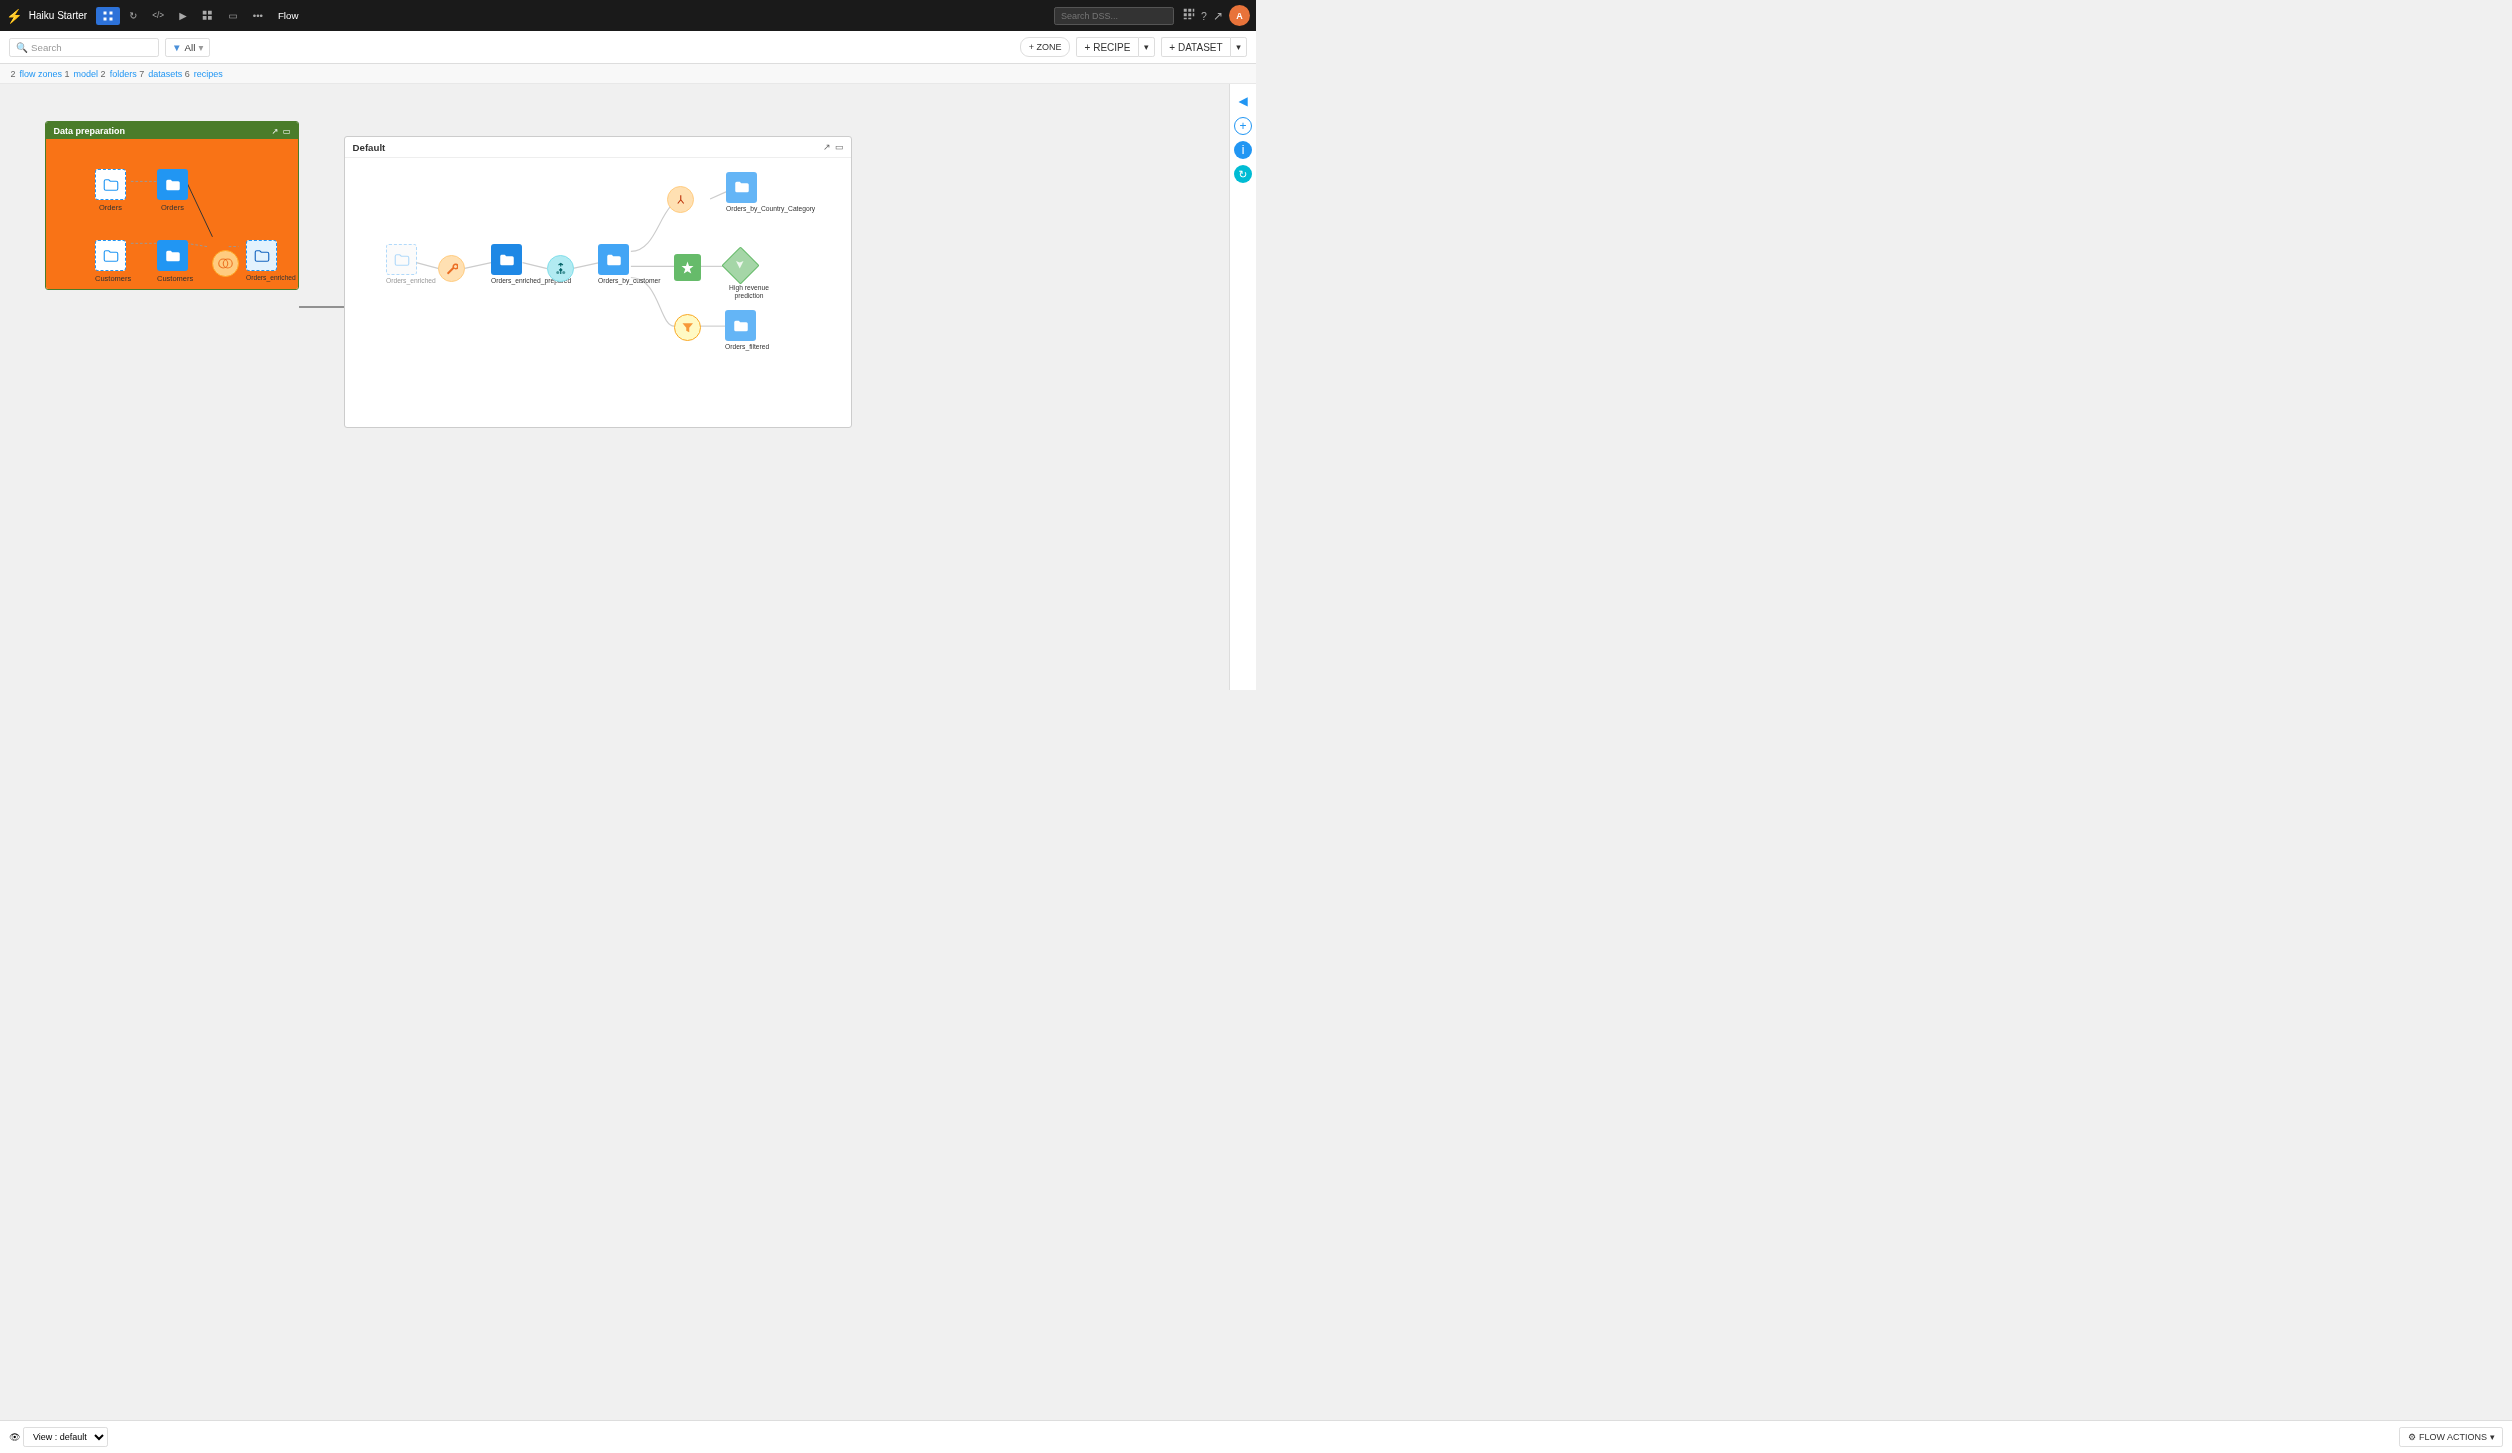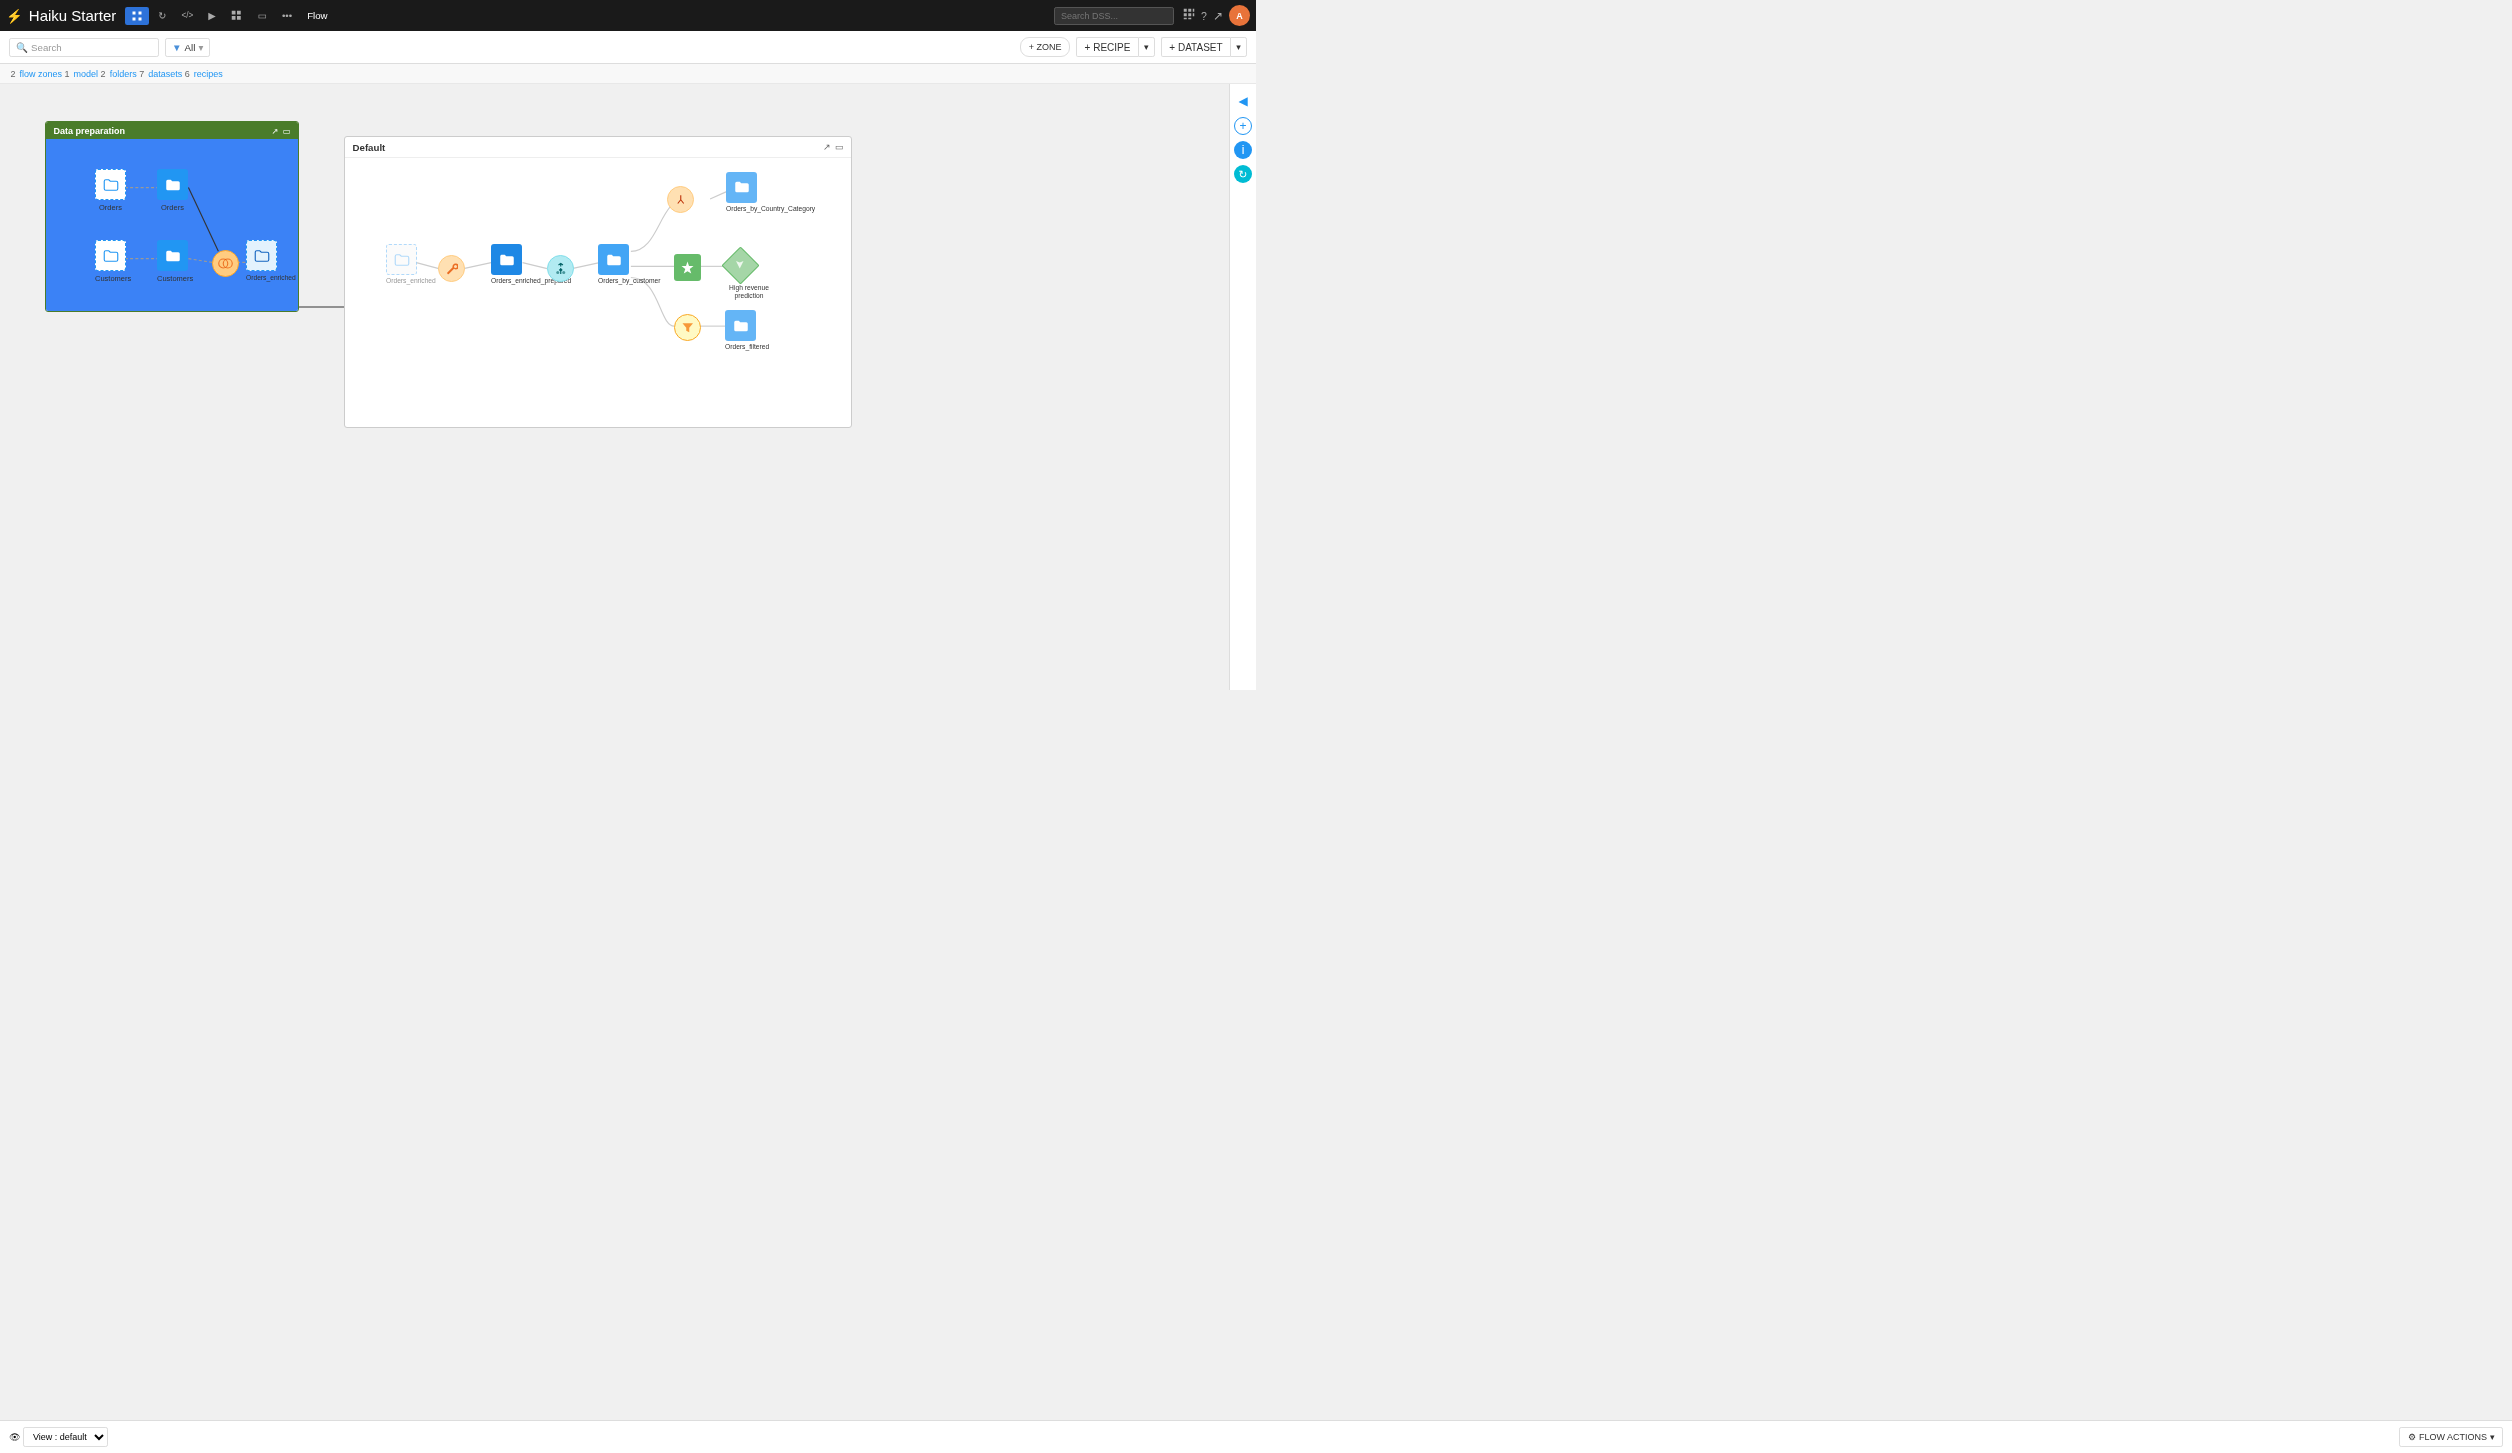--- a/index.html
+++ b/index.html
@@ -5,21 +5,21 @@
     * { box-sizing: border-box; margin: 0; padding: 0; }
     body { font-family: -apple-system, BlinkMacSystemFont, 'Segoe UI', sans-serif; background: #f0f0f0; overflow: hidden; width: 1256px; height: 727px; }
 
     
     #topnav {
       display: flex; align-items: center;
       background: #1a1a1a; height: 31px; padding: 0 6px; gap: 3px;
       position: relative; z-index: 100;
     }
     .nav-logo { color: white; font-size: 13.5px; margin-right: 3px; }
-    .nav-appname { color: white; font-size: 15px; font-weight: 500; margin-right: 6px; }
+    .nav-appname { color: white; font-size: 10px; font-weight: 500; margin-right: 6px; }
     .nav-btn {
       background: transparent; border: none; color: #aaa;
       padding: 3px 6px; cursor: pointer; font-size: 9.7px;
       display: flex; align-items: center; justify-content: center;
       border-radius: 2.2px;
     }
     .nav-btn.active { background: #2d72d9; color: white; }
     .nav-btn svg { width: 12px; height: 12px; fill: currentColor; }
     .nav-flowname { color: white; font-size: 9.7px; font-weight: 500; margin-left: 6px; }
     .nav-spacer { flex: 1; }
@@ -203,21 +203,21 @@
     <div style="border: 1.5px solid #4a7c2a; border-radius: 3px; overflow: hidden; width: 254px;">
 
       <div style="background: #4a7c2a; padding: 3.7px 7.5px; display:flex; align-items:center; justify-content:space-between;text-align:center;">
         <span style="color:white; font-size:9px; font-weight:600;">Data preparation</span>
         <div style="display:flex; gap:4.5px;">
           <span style="color:white; cursor:pointer; font-size:8.2px;">↗</span>
           <span style="color:white; cursor:pointer; font-size:8.2px;">▭</span>
         </div>
       </div>
 
-      <div style="background:#3b82f6; position:relative; height: 172px; padding: 11px;">
+      <div style="background:#f97316; position:relative; height: 150px; padding: 11px;">
 
         <svg style="position:absolute;top:0;left:0;width:100%;height:100%;pointer-events:none;" viewBox="0 0 336 230" width="251" height="172">
 
           <line x1="105" y1="65" x2="148" y2="65" stroke="#999" stroke-width="1.5" stroke-dasharray="4,3"></line>
 
           <line x1="190" y1="65" x2="230" y2="150" stroke="#333" stroke-width="1.5"></line>
 
           <line x1="105" y1="160" x2="148" y2="160" stroke="#999" stroke-width="1.5" stroke-dasharray="4,3"></line>
 
           <line x1="190" y1="160" x2="222" y2="165" stroke="#999" stroke-width="1.5" stroke-dasharray="4,3"></line>

